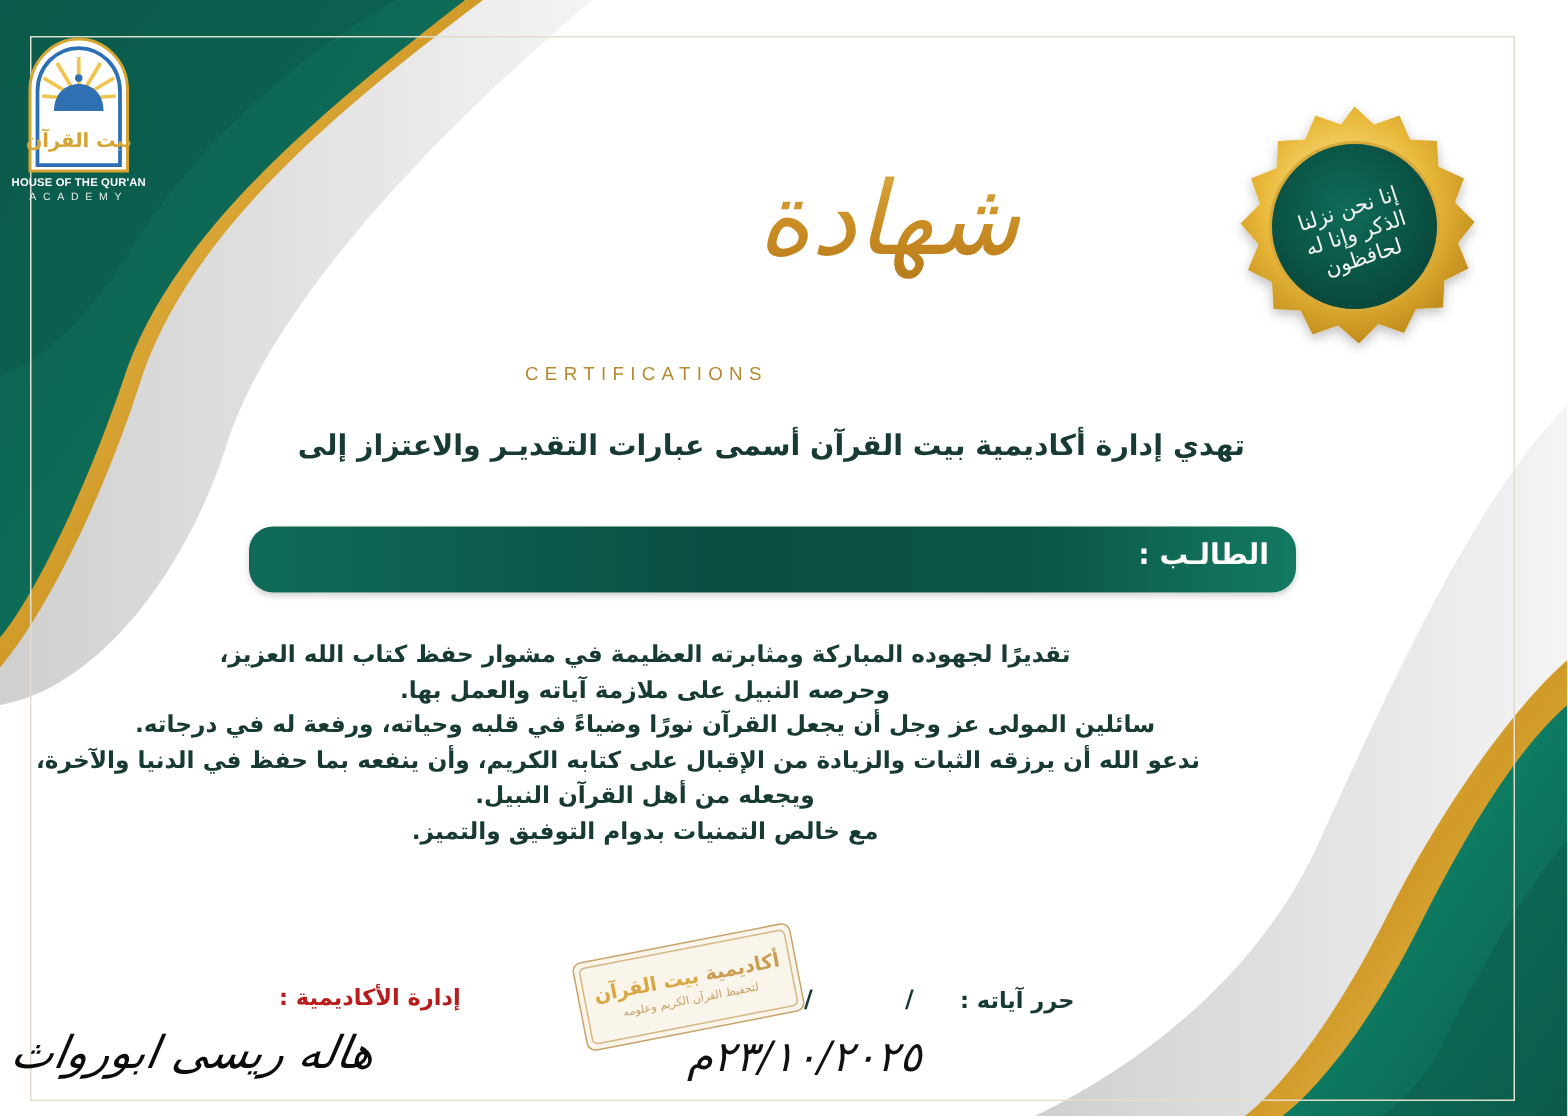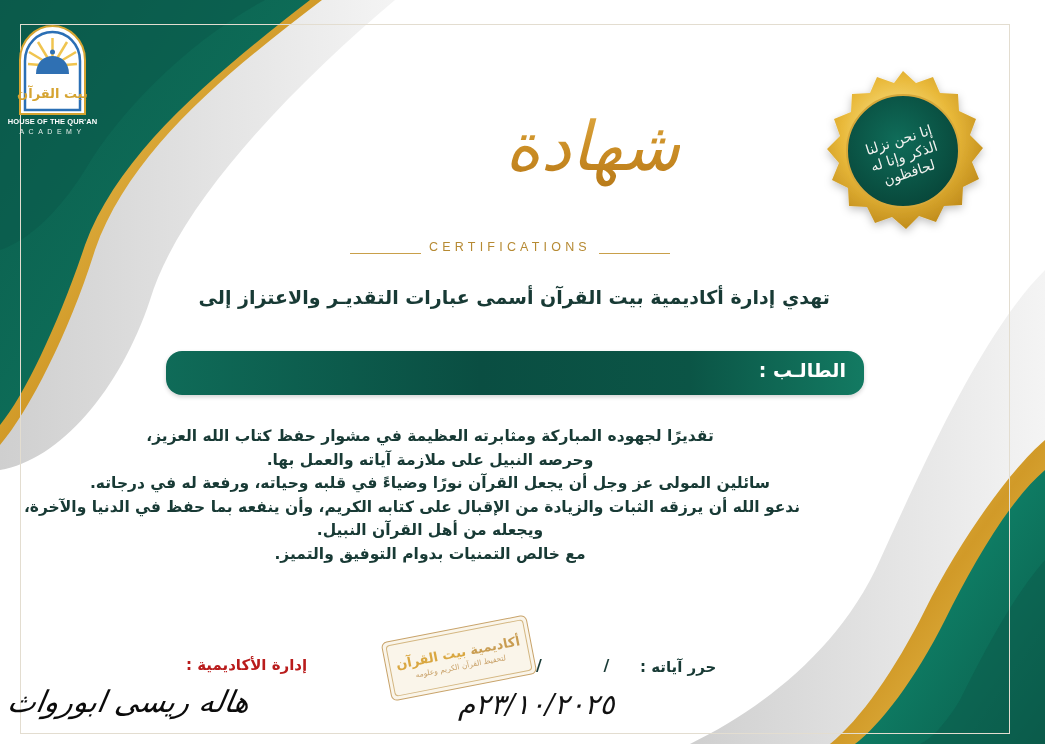--- a/index.html
+++ b/index.html
@@ -33,21 +33,21 @@
   .title-ar {
     position: absolute; left: 345px; top: 72px; width: 335px; height: 150px;
     font-family: "DejaVu Serif", serif; font-size: 68px; line-height: 150px; text-align: right;
     color: #d29a2a;
     background: linear-gradient(180deg, #f0c15a 0%, #c88a22 55%, #a86b14 100%);
     -webkit-background-clip: text; background-clip: text; -webkit-text-fill-color: transparent;
     direction: rtl; font-style: italic;
   }
   .cert-sub {
     position: absolute; left: 350px; top: 234px; width: 320px; height: 20px;
-    display: flex; align-items: flex-end; gap: 8px;
+    display: flex; align-items: flex-start; gap: 8px; flex-direction: column;
   }
   .cert-sub .line { flex: 1; height: 1px; background: #c9a04a; }
   .cert-sub .txt {
     font-family: "Liberation Sans", sans-serif; font-size: 12.5px; letter-spacing: 4.2px;
     color: #b68a33;
   }
 
   
   .seal { position: absolute; left: 812px; top: 67px; width: 182px; height: 176px; }
   .seal-text {

